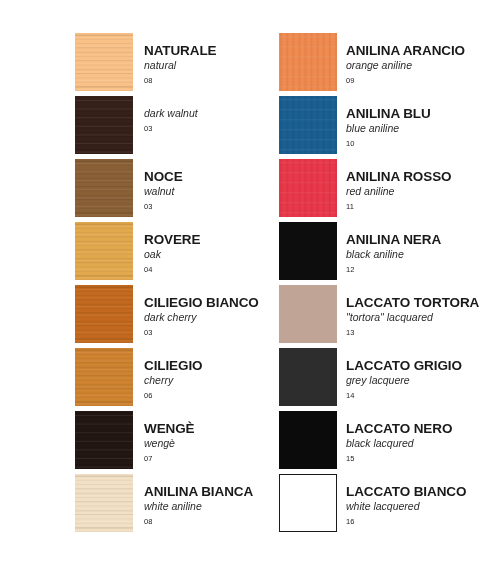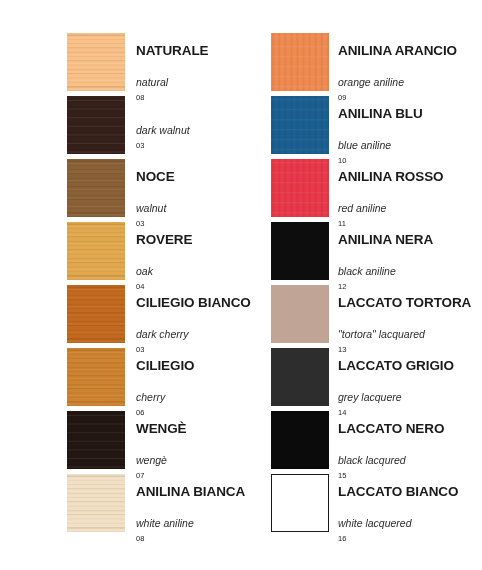--- a/index.html
+++ b/index.html
@@ -24,21 +24,21 @@
     position: absolute;
     top: 0;
     width: 241px;
     height: 570px;
   }
   .column.left  { left: 0; }
   .column.right { left: 241px; }
 
   .swatch-row {
     position: absolute;
-    left: 8px;
+    left: 16px;
     width: 241px;
     height: 62px;
     padding-left: 12px;
   }
   .chip {
     position: absolute;
     top: 0;
     left: 59px;
     width: 58px;
     height: 58px;
@@ -73,21 +73,21 @@
     color: #1a1a1a;
     letter-spacing: -0.1px;
     line-height: 15px;
     white-space: nowrap;
   }
   .name-en {
     font-size: 10.5px;
     font-style: italic;
     color: #2b2b2b;
     line-height: 13px;
-    margin-top: 18px;
+    margin-top: 1px;
     white-space: nowrap;
   }
   .code {
     font-size: 7.5px;
     color: #222222;
     line-height: 11px;
     margin-top: 3px;
     letter-spacing: 0.2px;
   }
 </style>

